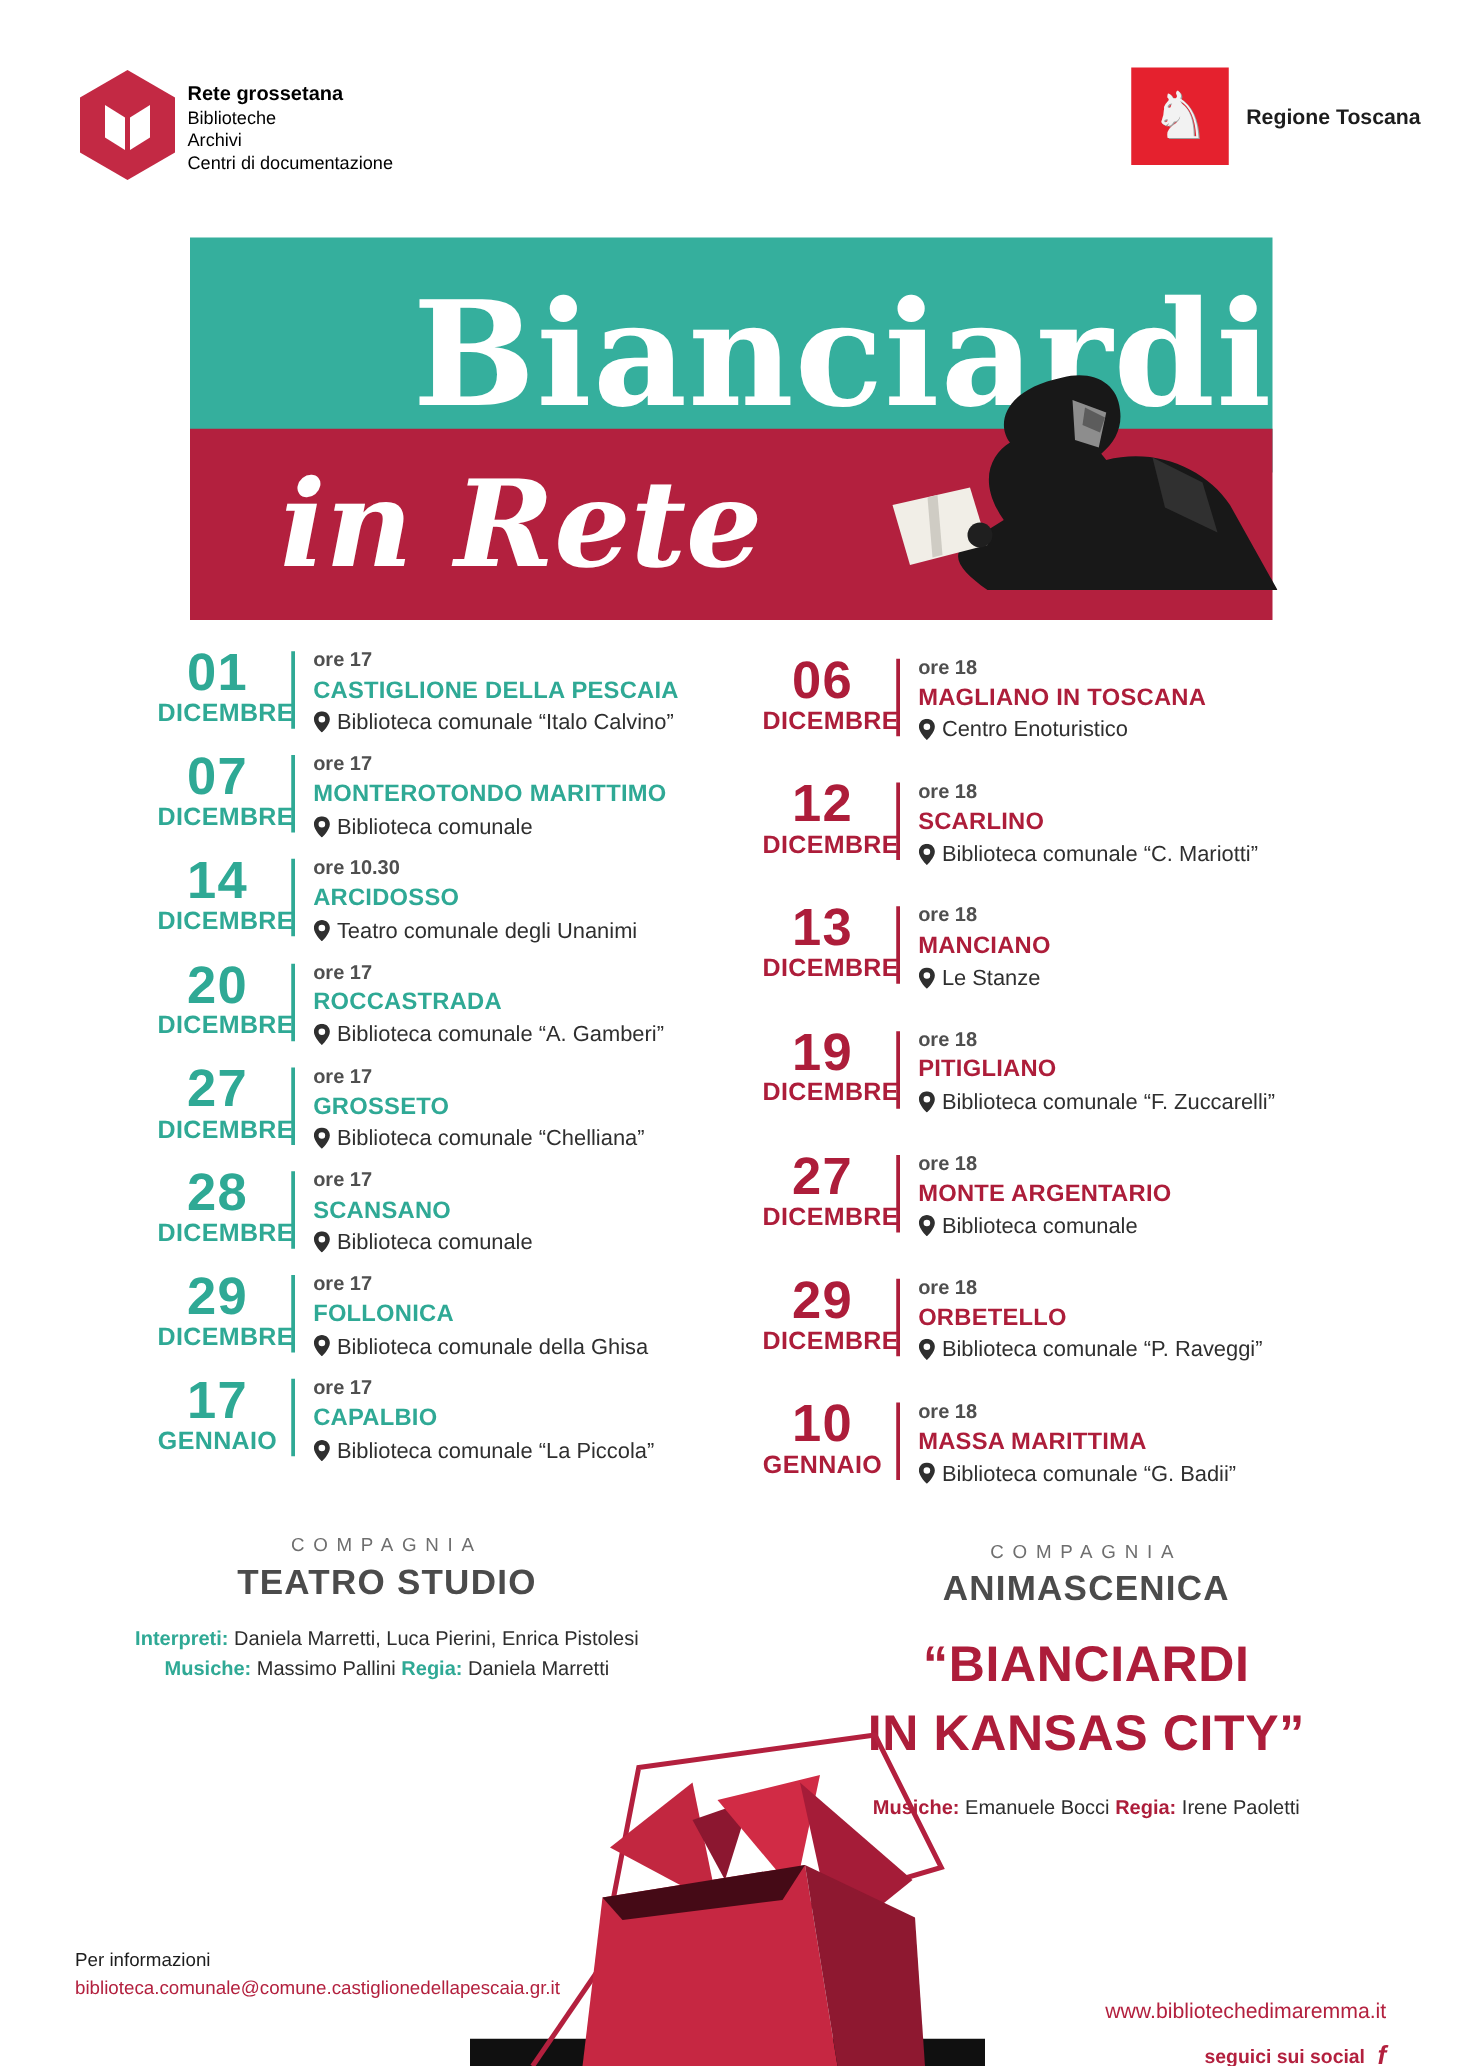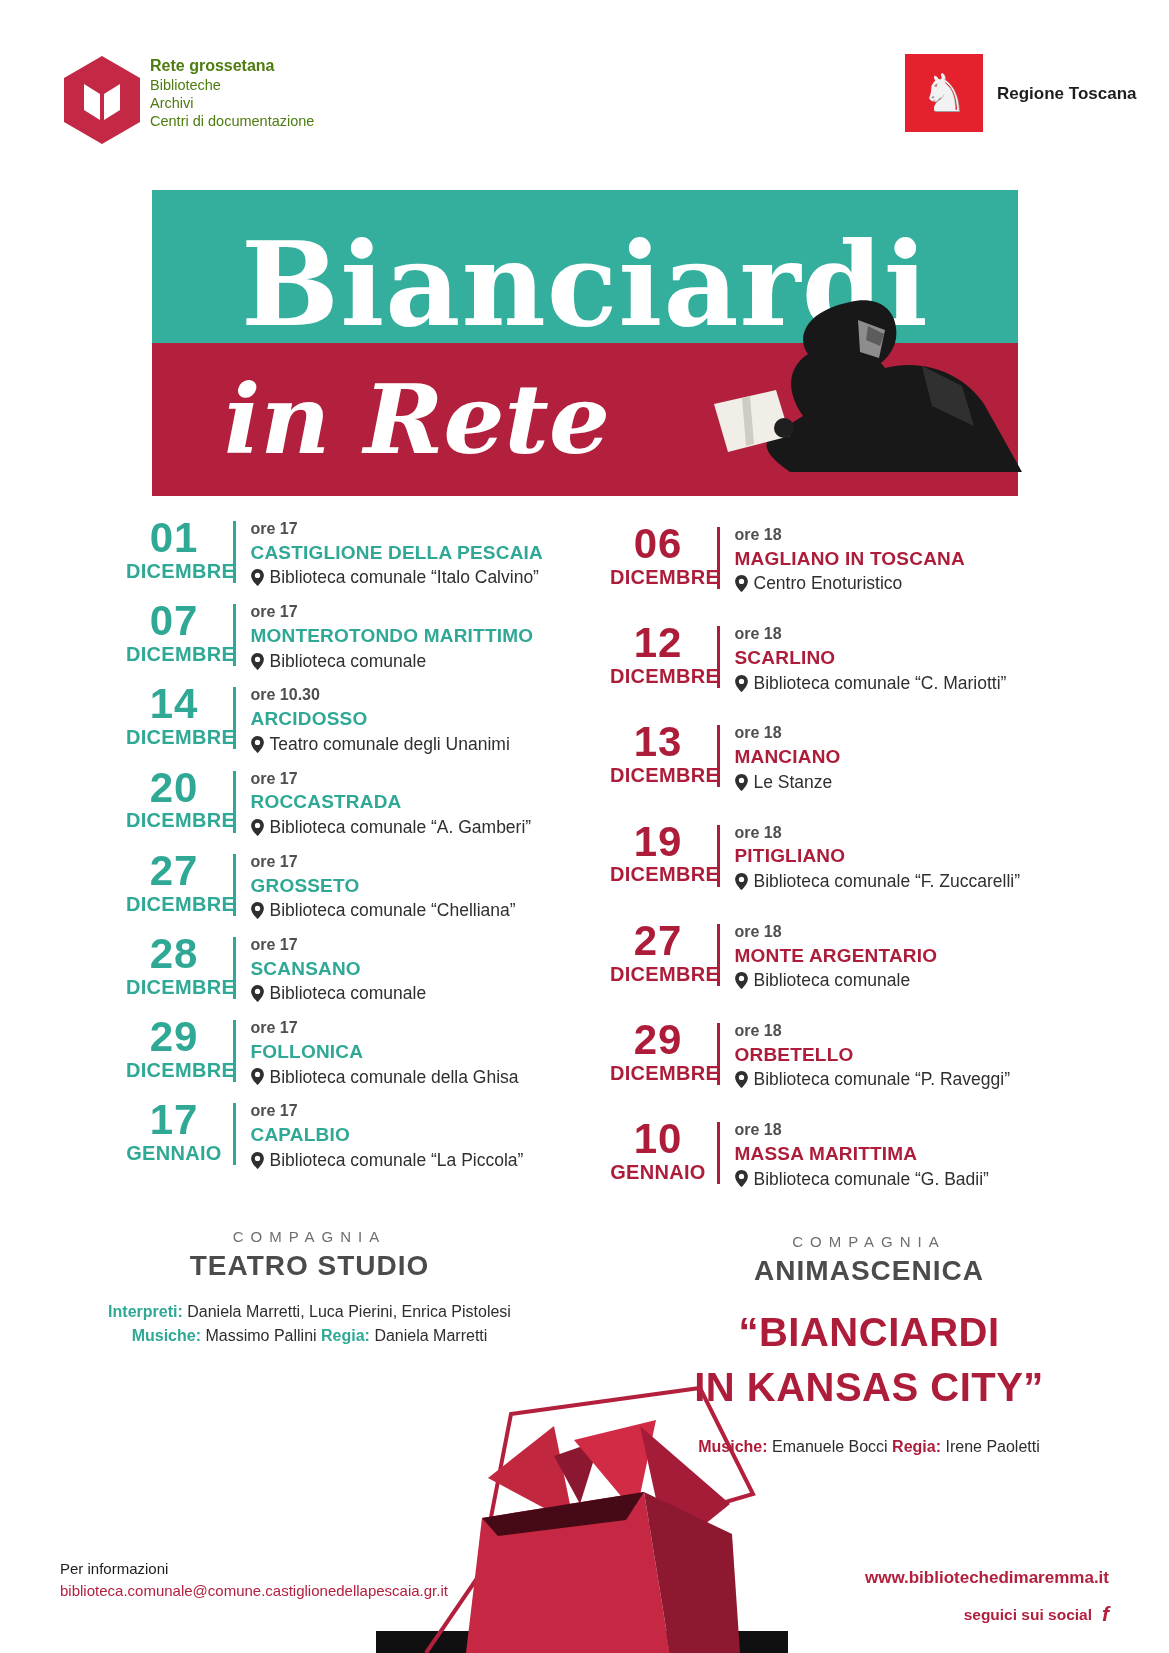--- a/index.html
+++ b/index.html
@@ -1,32 +1,32 @@
 <!DOCTYPE html>
 <html><head>
 <meta charset="utf-8">
 <style>
   html,body{margin:0;padding:0;background:#e9e9e9;}
   .page{position:relative;width:1169px;height:1653px;background:#fff;overflow:hidden;
         font-family:"Liberation Sans",sans-serif;margin:0 auto;}
 
   
   .rete-logo{position:absolute;left:62px;top:56px;}
-  .rete-text{position:absolute;left:150px;top:56px;color:#4d7c0f;line-height:1.25;}
+  .rete-text{position:absolute;left:150px;top:66px;color:#000000;line-height:1.25;}
   .rete-text .t{font-weight:bold;font-size:16px;}
   .rete-text .l{font-size:14.5px;}
   .toscana-box{position:absolute;left:905px;top:54px;width:78px;height:78px;background:#e5212e;
                display:flex;align-items:center;justify-content:center;}
   .toscana-box .knight{color:#f2f2f2;font-size:52px;line-height:1;font-family:"DejaVu Sans",sans-serif;
                        text-shadow:1px 1px 0 #9e9e9e;}
   .toscana-label{position:absolute;left:997px;top:84px;font-size:17px;font-weight:bold;color:#1d1d1d;}
 
   
   .band{position:absolute;left:152px;width:866px;}
-  .band-teal{top:190px;height:188px;background:#35af9d;display:flex;align-items:center;justify-content:center;}
+  .band-teal{top:190px;height:188px;background:#35af9d;display:flex;align-items:center;justify-content:flex-end;}
   .band-red{top:343px;height:153px;background:#b3203e;display:flex;align-items:center;}
   .banner-title{font-family:"DejaVu Serif",serif;font-weight:bold;font-size:116px;color:#fff;
                 line-height:1;letter-spacing:1px;white-space:nowrap;}
   .banner-sub{font-family:"DejaVu Serif",serif;font-weight:bold;font-style:italic;font-size:96px;
               color:#fff;line-height:1;padding-left:72px;white-space:nowrap;}
   .photo{position:absolute;left:622px;top:296px;}
 
   
   .col{position:absolute;}
   .col-left{left:126px;top:518px;width:460px;}
@@ -59,21 +59,21 @@
   .show-title{font-size:40px;font-weight:bold;line-height:1.38;letter-spacing:0.5px;margin-bottom:20px;}
   .company-left .show-title,.company-left .clabel{color:#2fa995;}
   .company-right .show-title,.company-right .clabel{color:#ad1d3a;}
   .credits{font-size:16px;color:#2d2d2d;line-height:1.5;}
   .clabel{font-weight:bold;}
 
   
   .footer-left{position:absolute;left:60px;top:1558px;font-size:15px;color:#1d1d1d;line-height:1.45;}
   .footer-left .email{color:#b3203e;font-weight:normal;}
   .footer-right{position:absolute;right:60px;top:1562px;text-align:right;color:#b3203e;line-height:1.9;}
-  .website{font-size:17px;font-weight:bold;}
+  .website{font-size:17px;font-weight:normal;margin-top:31px;}
   .social{font-size:15.5px;font-weight:bold;display:flex;align-items:center;justify-content:flex-end;gap:10px;}
   .fb{font-size:21px;font-weight:bold;font-style:italic;}
 
   .black-bar{position:absolute;left:376px;top:1631px;width:412px;height:22px;background:#101010;}
   .box-illu{position:absolute;left:368px;top:1382px;}
 </style>
 </head>
 <body>
 
 <div class="page">

